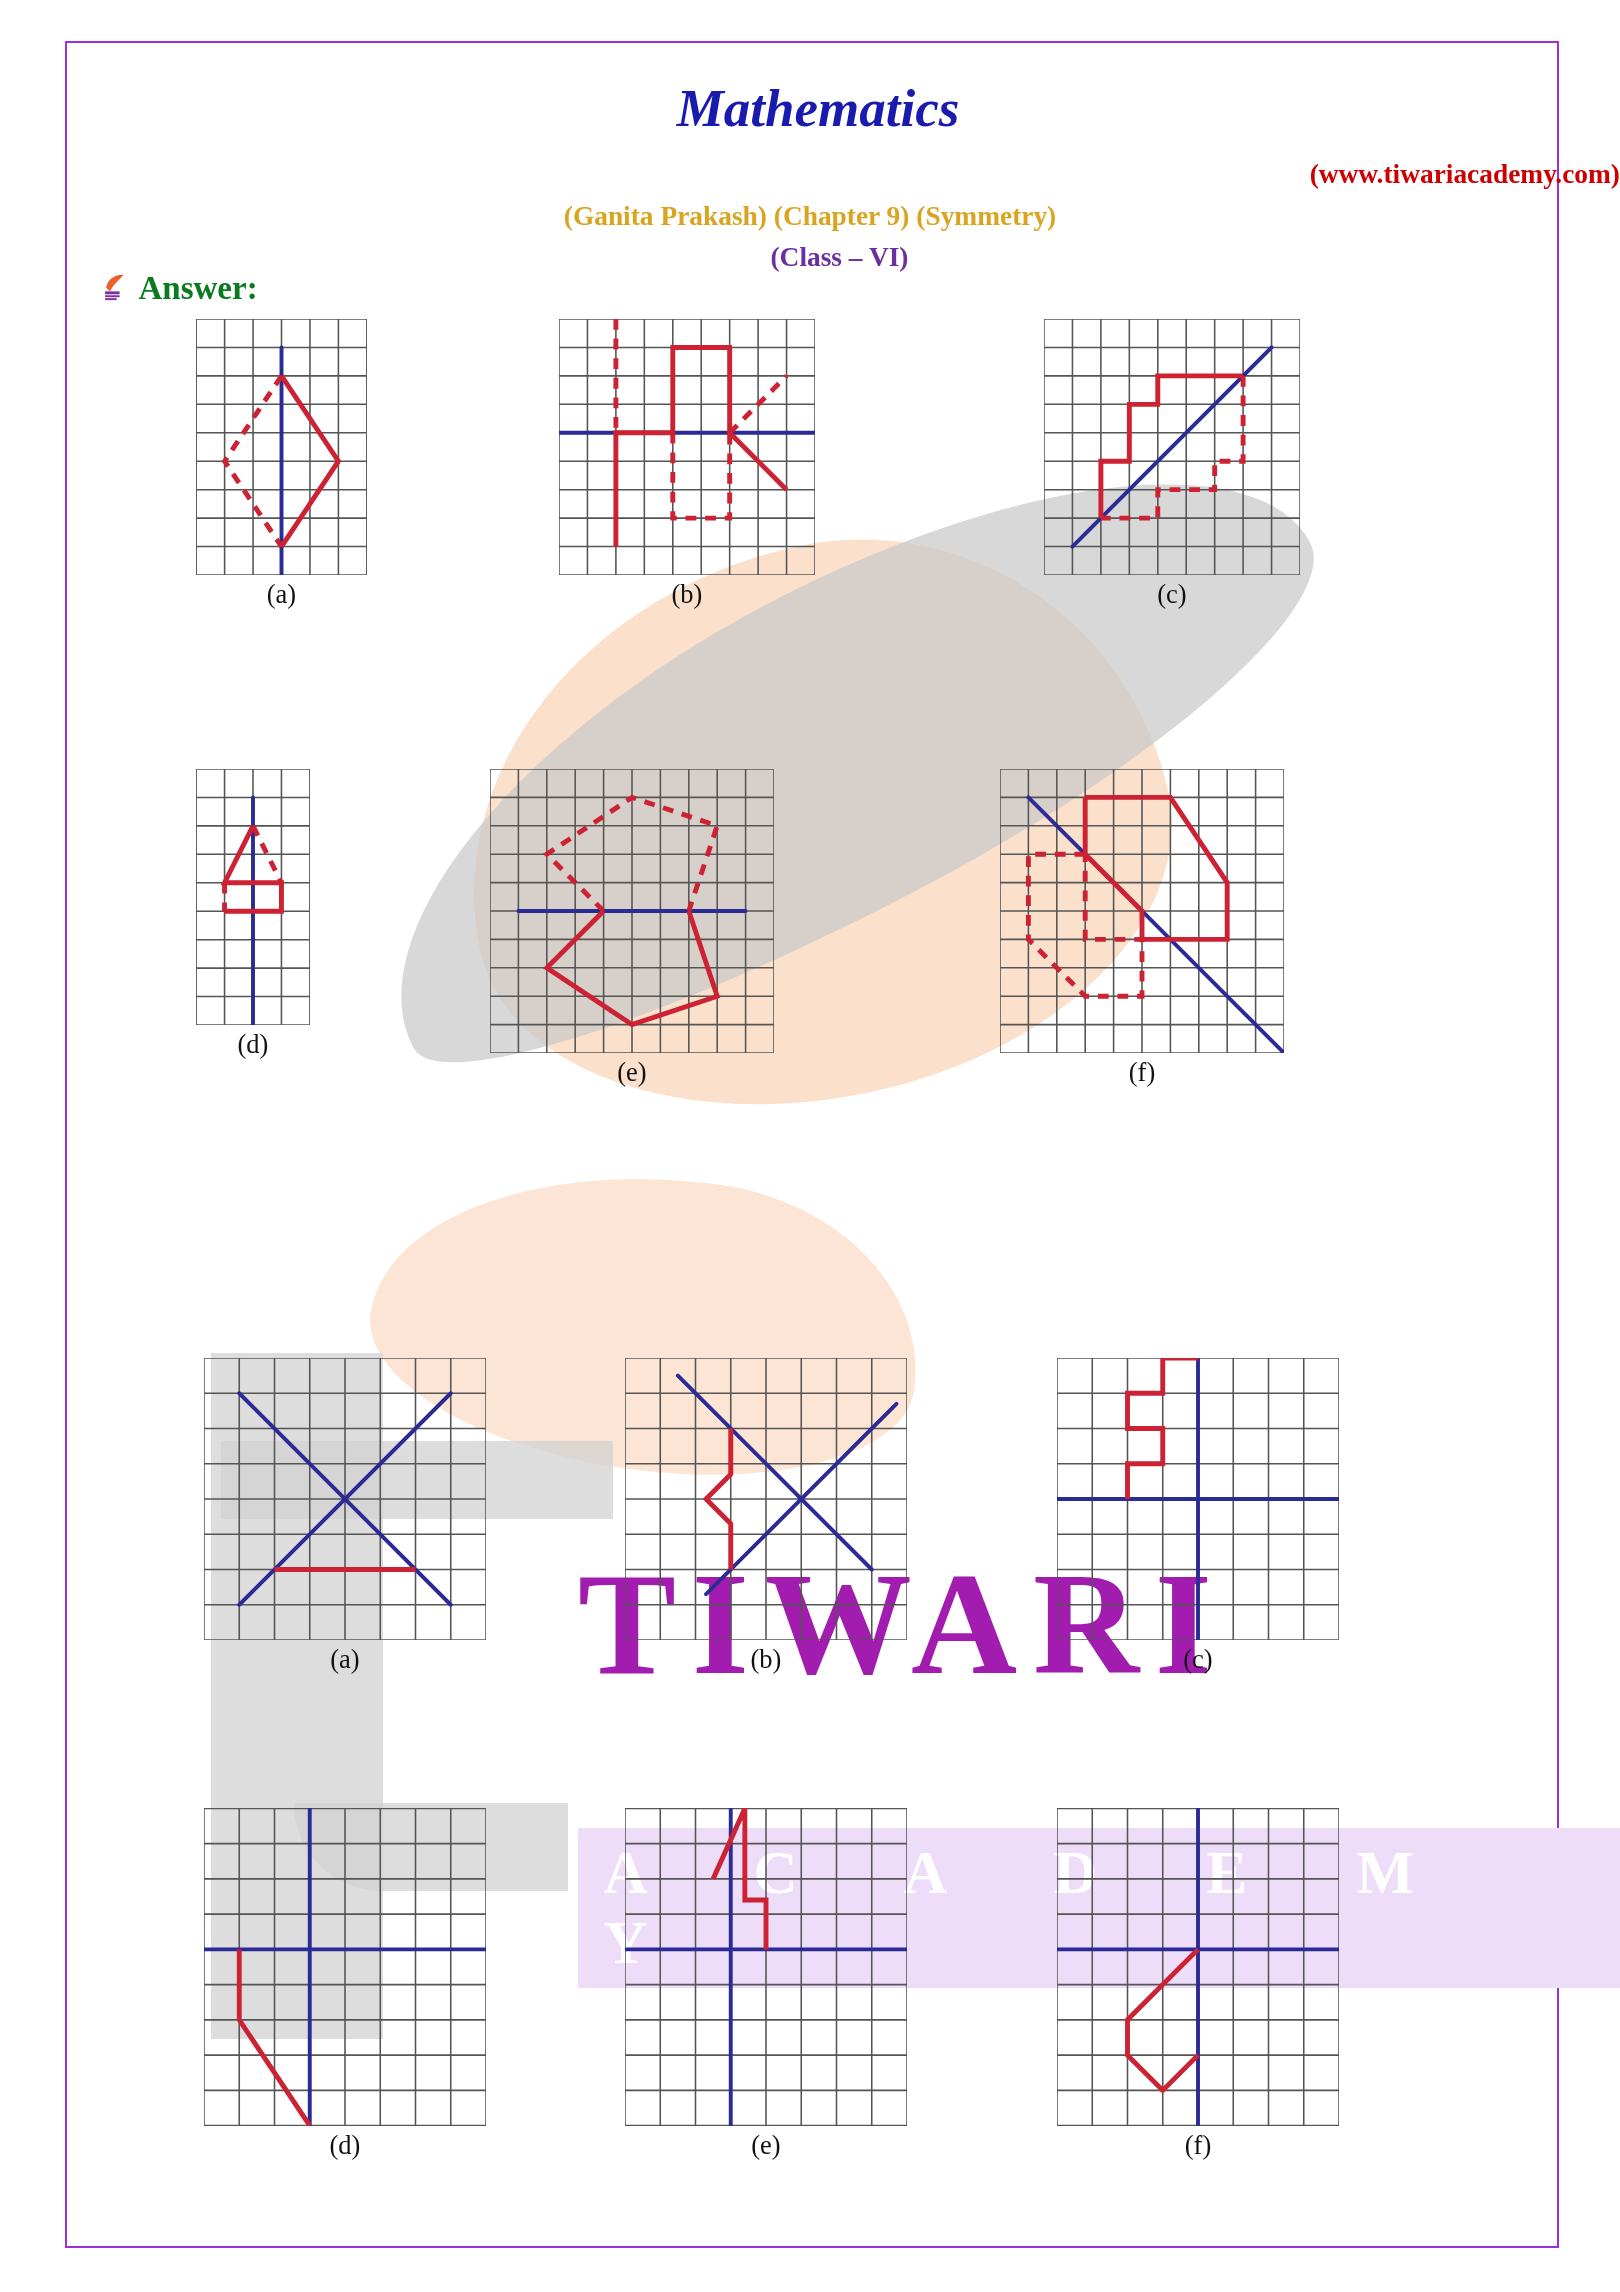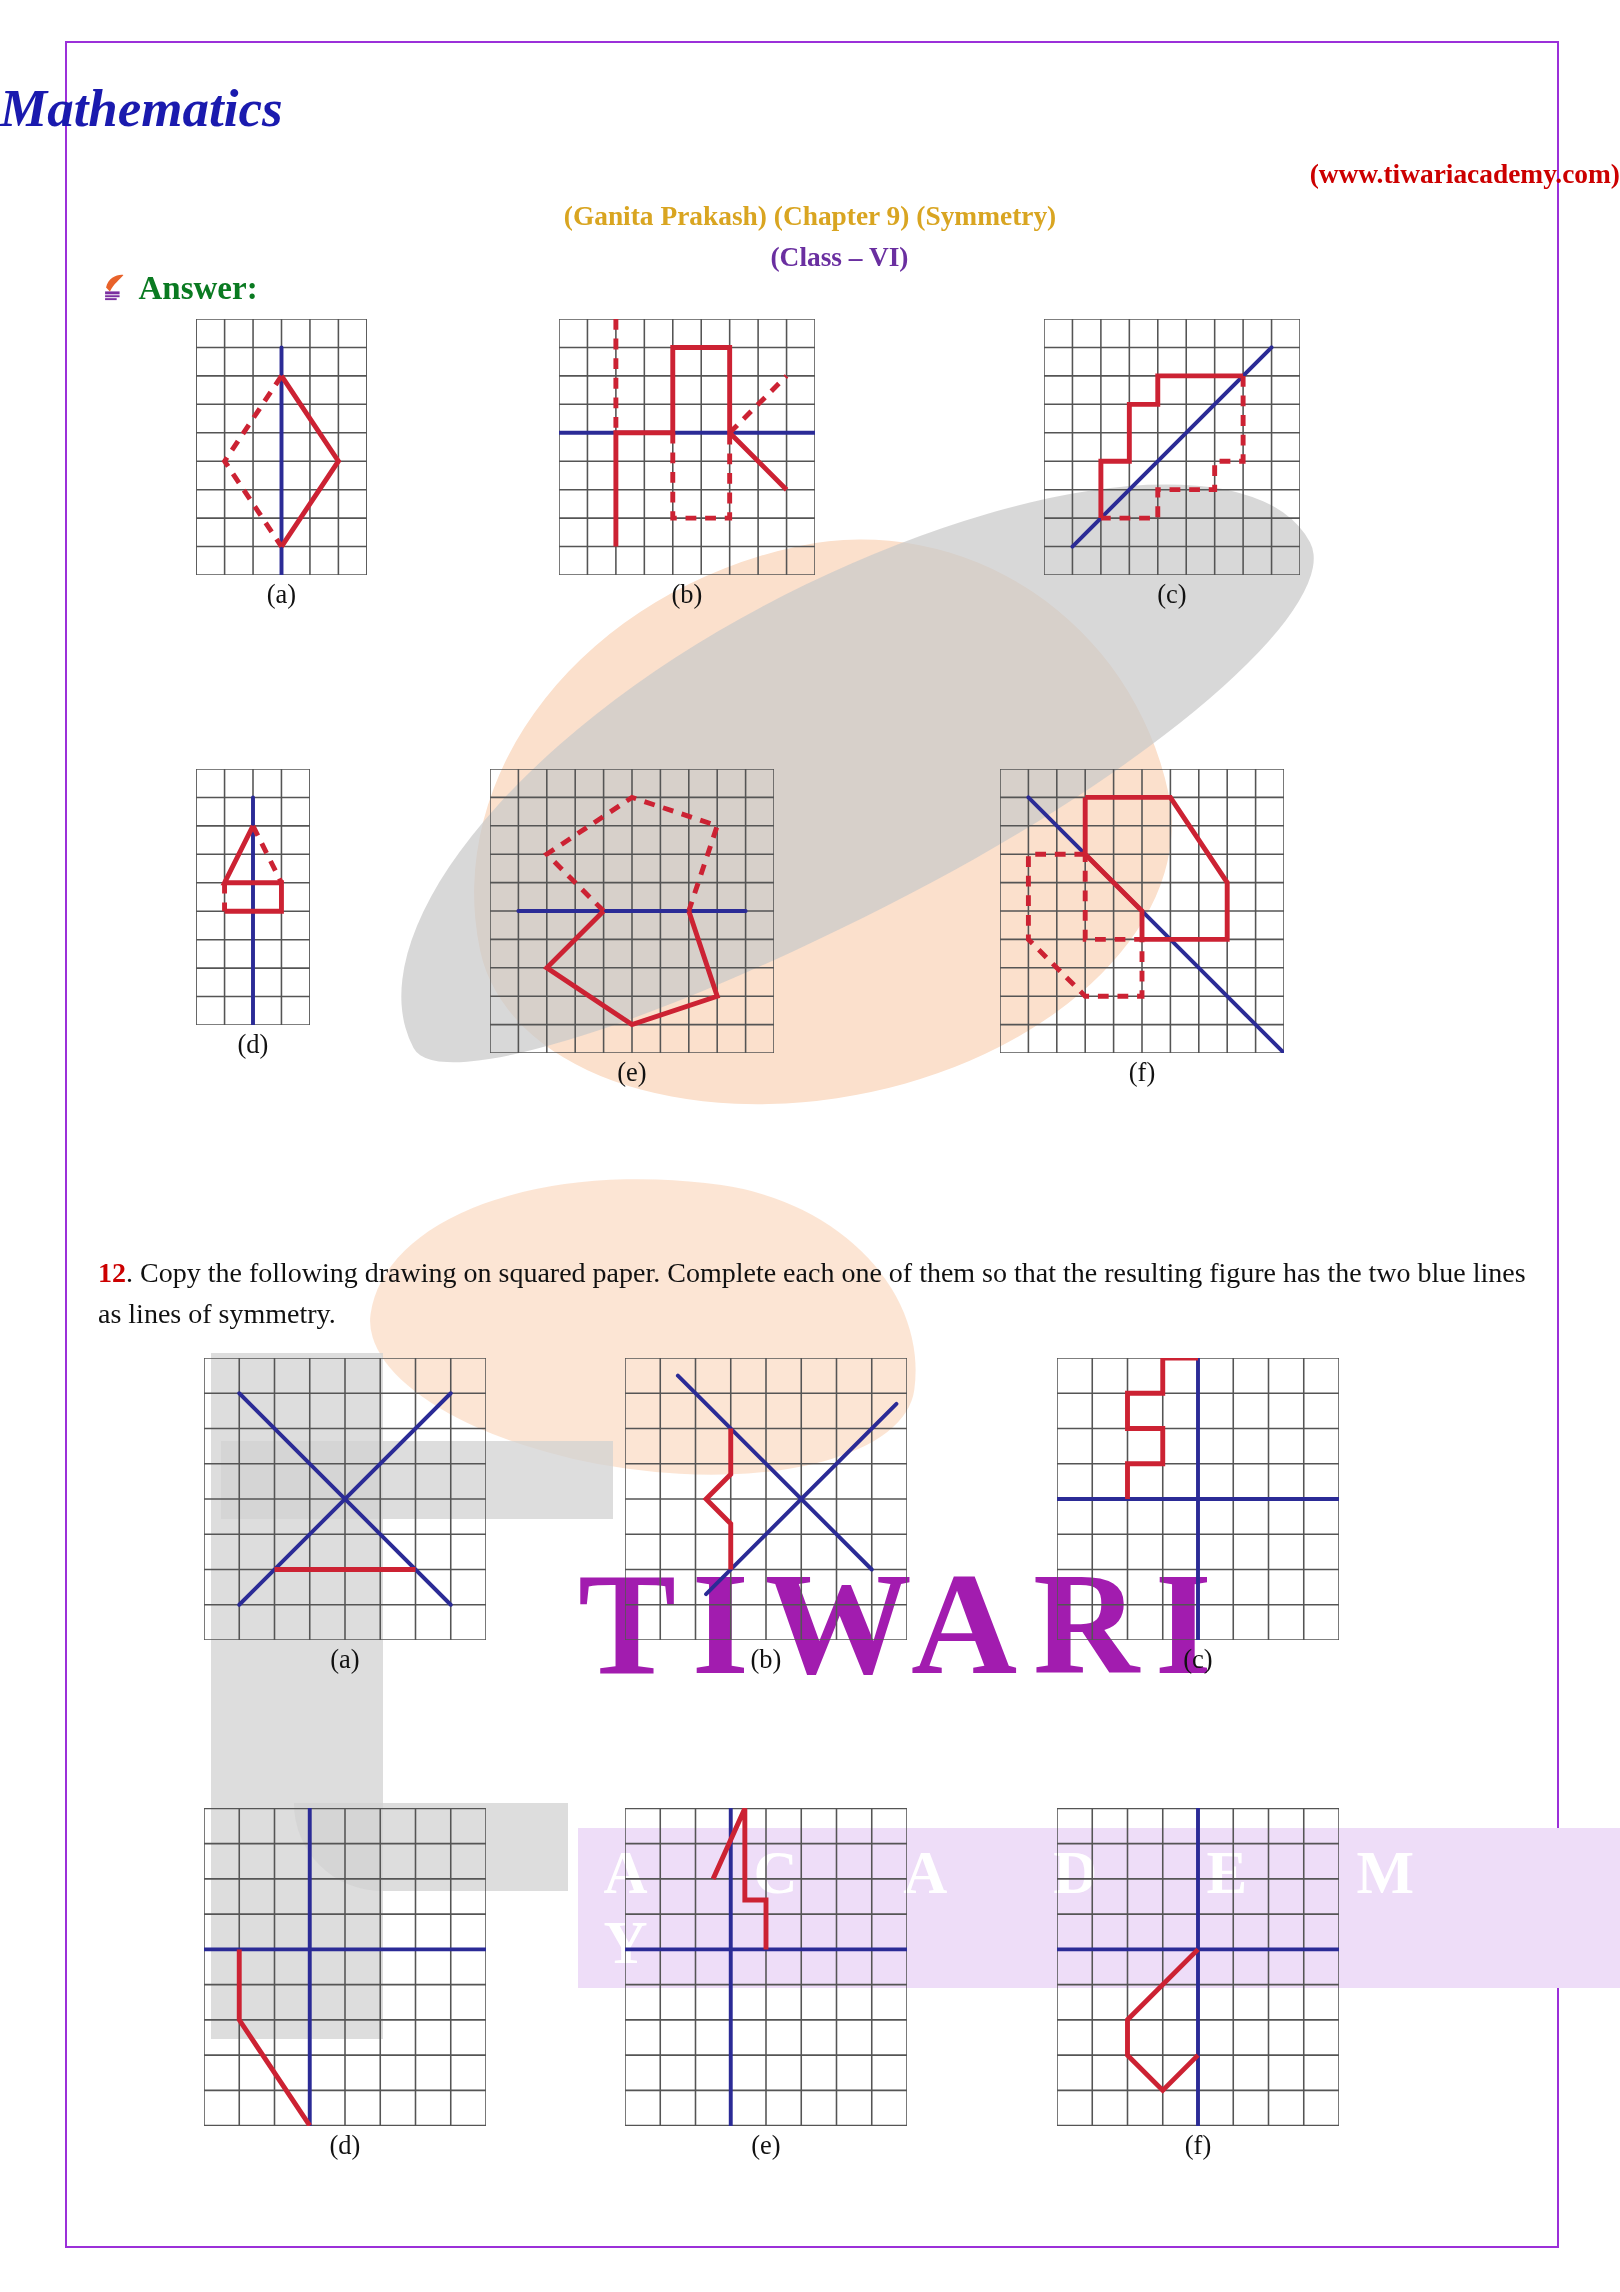--- a/index.html
+++ b/index.html
@@ -18,21 +18,21 @@
   #wm-gray4{left:294px;top:1803px;width:274px;height:88px;background:#d2d2d2;opacity:.75;
             border-radius:0 0 0 88px;}
   #wm-peach2{left:372px;top:1176px;width:549px;height:294px;background:#fbe0cc;opacity:.85;
              border-radius:60% 40% 50% 50% / 60% 60% 40% 40%;transform:rotate(8deg);}
   .wm-text{position:absolute;font-family:"Liberation Serif",serif;color:#a21caf;
            font-weight:700;letter-spacing:15.7px;pointer-events:none;}
   #wm-tiwari{left:578px;top:1539px;font-size:147px;}
   #wm-academy{left:578px;top:1828px;font-size:61px;background:#eeddf8;padding:9.8px 25.5px;letter-spacing:47px;color:#fff;font-family:Liberation Serif, serif;}
 
   
-  #title{position:absolute;left:0;right:0;top:78px;text-align:left;color:#1a1aae;
+  #title{position:absolute;left:16px;right:0;top:78px;text-align:center;color:#1a1aae;
          font-style:italic;font-weight:700;font-size:53px;font-family:"Liberation Serif",serif;}
   #site{position:absolute;left:0;right:0;top:159px;text-align:right;color:#cc0000;
         font-weight:700;font-size:27.4px;}
   #chapline{position:absolute;left:0;right:0;top:201px;text-align:center;color:#d9a521;
         font-weight:700;font-size:27.4px;}
   #classline{position:absolute;left:12px;right:0;top:242px;text-align:center;color:#6a2fa0;
         font-weight:700;font-size:27.4px;margin-left:47px;}
 
   #answer-wrap{position:absolute;left:102px;top:270px;display:flex;align-items:center;gap:11px;}
   #answer-logo{width:25.5px;height:29px;position:relative;display:inline-block;}
@@ -74,23 +74,20 @@
       <svg width="25.5" height="29" viewBox="0 0 26 30">
         <path d="M4 14 C6 4, 16 0, 22 1 C18 6, 12 10, 8 18 Z" fill="#e8622a"></path>
         <rect x="3" y="18" width="15" height="3" fill="#7b2fa0"></rect>
         <rect x="3" y="22" width="15" height="2" fill="#7b2fa0"></rect>
         <rect x="3" y="25" width="12" height="2" fill="#7b2fa0"></rect>
       </svg>
     </span>
     <span id="answer-label">Answer:</span>
   </div>
 
-  <div id="q12">
-    <span class="num">12</span><span>. Copy the following drawing on squared paper. Complete each one of them so that the resulting figure has the two blue lines as lines of symmetry.</span>
-  </div>
 
   <div id="figs">
       <div class="fig" style="left: 196px; top: 319px; width: 171px; height: 256px;">
         <svg width="171" height="256" viewBox="0 0 174 261">
           <g>
             <line x1="0" y1="0" x2="0" y2="261" stroke="#555555" stroke-width="1.6"></line>
             <line x1="29" y1="0" x2="29" y2="261" stroke="#555555" stroke-width="1.6"></line>
             <line x1="58" y1="0" x2="58" y2="261" stroke="#555555" stroke-width="1.6"></line>
             <line x1="87" y1="0" x2="87" y2="261" stroke="#555555" stroke-width="1.6"></line>
             <line x1="116" y1="0" x2="116" y2="261" stroke="#555555" stroke-width="1.6"></line>

